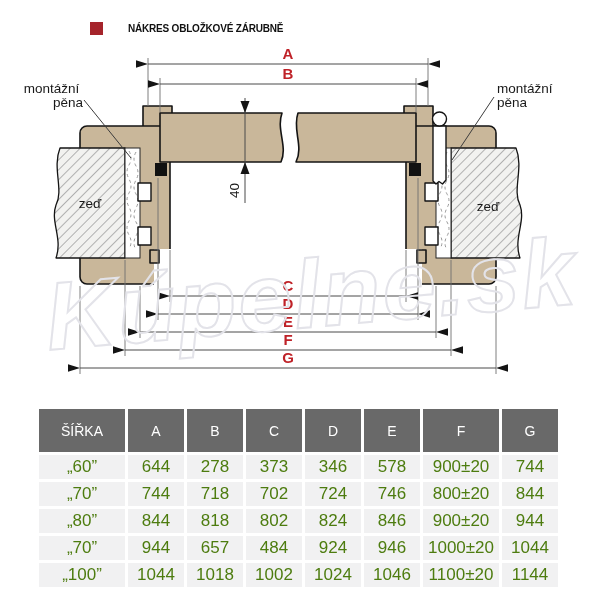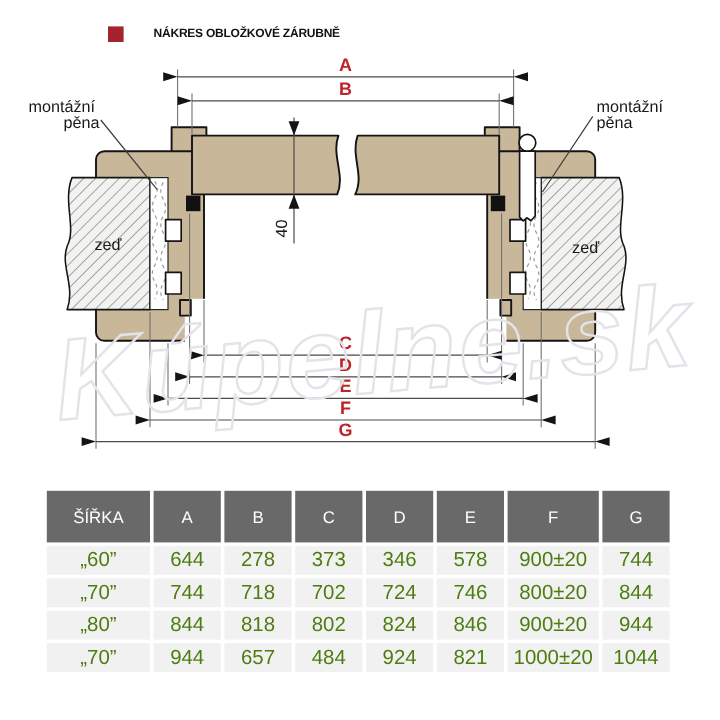--- a/index.html
+++ b/index.html
@@ -222,18 +222,28 @@
       <td>846</td>
       <td>900±20</td>
       <td>944</td>
     </tr>
     <tr>
       <td>„70”</td>
       <td>944</td>
       <td>657</td>
       <td>484</td>
       <td>924</td>
-      <td>821</td>
+      <td>946</td>
       <td>1000±20</td>
       <td>1044</td>
     </tr>
+    <tr>
+      <td>„100”</td>
+      <td>1044</td>
+      <td>1018</td>
+      <td>1002</td>
+      <td>1024</td>
+      <td>1046</td>
+      <td>1100±20</td>
+      <td>1144</td>
+    </tr>
   </tbody>
 </table>
 
 </body></html>

